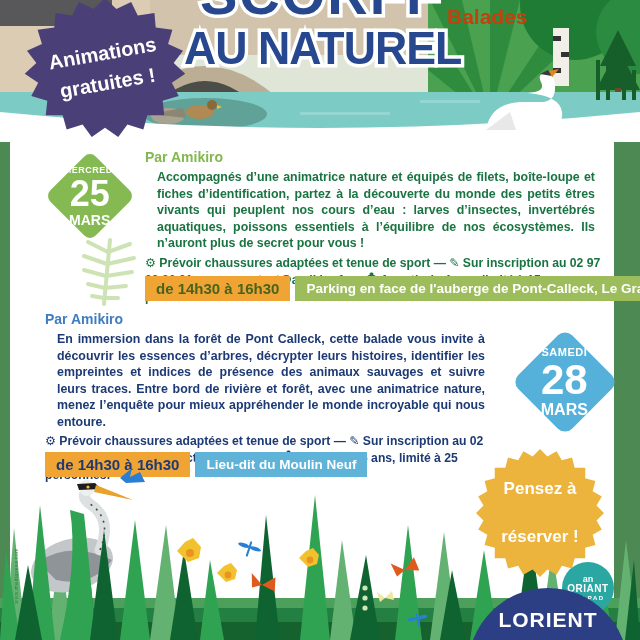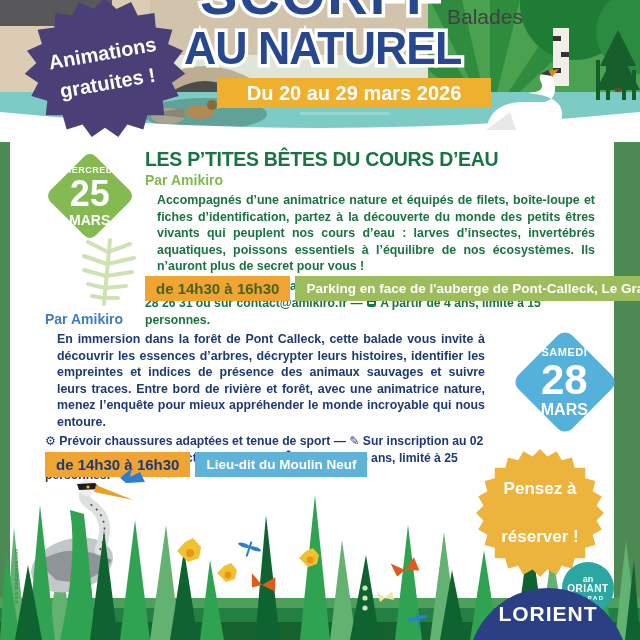--- a/index.html
+++ b/index.html
@@ -11,21 +11,21 @@
   .strip-right{right:0;width:26px;}
 
   
   .header{position:absolute;left:0;top:0;width:640px;height:142px;z-index:4;}
   .header svg{position:absolute;left:0;top:0;}
   .outlined{position:absolute;font-weight:bold;white-space:nowrap;}
   .outlined .stroke{position:absolute;left:0;top:0;-webkit-text-stroke:7px #fff;color:#fff;}
   .outlined .fill{position:relative;color:var(--title-blue);}
   .title-top{left:200px;top:-38px;font-size:56px;letter-spacing:2px;}
   .title-main{left:184px;top:20px;font-size:47px;letter-spacing:-1px;transform:scaleX(.95);transform-origin:left;}
-  .balades{position:absolute;left:447px;top:5px;font-size:21px;font-weight:normal;color:#404040;}
+  .balades{position:absolute;left:447px;top:5px;font-size:21px;font-weight:bold;color:#c2410c;}
   .date-banner{position:absolute;left:217px;top:78px;width:274px;height:30px;background:var(--banner-yellow);
                color:#fff;font-weight:bold;font-size:20px;text-align:center;line-height:30px;}
   .free-badge{position:absolute;left:22px;top:-4px;width:166px;height:144px;z-index:6;}
   .free-badge svg{width:166px;height:144px;}
   .free-badge .txt{position:absolute;inset:0;display:flex;flex-direction:column;align-items:center;
                    justify-content:center;gap:7px;transform:rotate(-10deg);color:#fff;font-weight:bold;font-size:20px;}
 
   
   .diamond{position:absolute;display:flex;align-items:center;justify-content:center;transform:rotate(45deg);z-index:5;}
   .diamond-inner{transform:rotate(-45deg);text-align:center;color:#fff;font-weight:bold;line-height:1;}
@@ -75,21 +75,21 @@
   .bottom-art{position:absolute;left:0;top:470px;z-index:5;}
   .bird{position:absolute;left:118px;top:468px;z-index:6;}
   .breton-badge{position:absolute;left:562px;top:562px;width:52px;height:52px;border-radius:50%;
                 background:var(--teal-badge);z-index:7;display:flex;flex-direction:column;align-items:center;
                 justify-content:center;color:#fff;font-weight:bold;line-height:1.05;}
   .breton-badge .l1{font-size:9px;}
   .breton-badge .l2{font-size:10px;letter-spacing:.5px;}
   .breton-badge .l3{font-size:6px;letter-spacing:1.5px;}
   .lorient{position:absolute;left:468px;top:588px;width:160px;height:160px;border-radius:50%;
            background:var(--lorient-blue);z-index:7;text-align:center;}
-  .lorient span{display:inline-block;margin-top:14px;color:#fff;font-weight:bold;font-size:21px;letter-spacing:1px;}
+  .lorient span{display:inline-block;margin-top:20px;color:#fff;font-weight:bold;font-size:21px;letter-spacing:1px;}
   .credit{position:absolute;left:13px;top:548px;writing-mode:vertical-rl;transform:rotate(180deg);
           font-size:5px;color:#2f7a3f;z-index:6;letter-spacing:.5px;}
 </style>
 </head>
 <body>
 
 <div class="poster">
 
   <div class="strip strip-left"></div>
   <div class="strip strip-right"></div>
@@ -156,21 +156,20 @@
 
     <div class="outlined title-top">
       <span class="stroke">SCORFF</span>
       <span class="fill">SCORFF</span>
     </div>
     <div class="outlined title-main">
       <span class="stroke">AU NATUREL</span>
       <span class="fill">AU NATUREL</span>
     </div>
     <div class="balades">Balades</div>
-    <div class="date-banner">Du 20 au 29 mars 2026</div>
 
     <div class="free-badge">
       <svg viewBox="0 0 200 200" preserveAspectRatio="none">
         <polygon class="star" fill="#4a4077" points="100.0,3.0 113.7,18.1 131.5,8.3 139.5,27.0 159.6,23.5 161.1,43.8 181.2,46.9 176.0,66.7 194.0,76.2 182.7,93.1 196.7,108.0 180.5,120.4 188.8,139.0 169.5,145.4 171.4,165.7 151.0,165.5 146.2,185.3 127.0,178.5 116.0,195.7 100.0,183.0 84.0,195.7 73.0,178.5 53.8,185.3 49.0,165.5 28.6,165.7 30.5,145.4 11.2,139.0 19.5,120.4 3.3,108.0 17.3,93.1 6.0,76.2 24.0,66.7 18.8,46.9 38.9,43.8 40.4,23.5 60.5,27.0 68.5,8.3 86.3,18.1"></polygon>
       </svg>
       <div class="txt">
         <span>Animations</span>
         <span>gratuites !</span>
       </div>
     </div>
@@ -193,21 +192,20 @@
       <line x1="32" y1="44" x2="10" y2="38"></line>
         <line x1="32" y1="44" x2="58" y2="40"></line>
       <line x1="31" y1="56" x2="14" y2="52"></line>
         <line x1="31" y1="56" x2="52" y2="54"></line>
       <line x1="30" y1="66" x2="18" y2="64"></line>
         <line x1="30" y1="66" x2="44" y2="66"></line>
     </g>
   </svg>
 
   <section class="event event1">
-    <h2 class="ev-title">LES P’TITES BÊTES DU COURS D’EAU</h2>
     <p class="ev-org">Par Amikiro</p>
     <p class="ev-desc">Accompagnés d’une animatrice nature et équipés de filets, boîte-loupe et fiches d’identification, partez à la découverte du monde des petits êtres vivants qui peuplent nos cours d’eau : larves d’insectes, invertébrés aquatiques, poissons essentiels à l’équilibre de nos écosystèmes. Ils n’auront plus de secret pour vous !</p>
     <p class="ev-info"><span class="ico">⚙ </span><span>Prévoir chaussures adaptées et tenue de sport — </span><span class="ico">✎ </span><span>Sur inscription au 02 97 28 26 31 ou sur contact@amikiro.fr — </span><svg class="bp" width="11" height="13" viewBox="0 0 11 13">
           <rect x="1" y="3" width="9" height="9" rx="2.5" fill="#1a7441"></rect>
           <rect x="3.5" y="0.5" width="4" height="3" rx="1.5" fill="#1a7441"></rect>
           <rect x="3" y="7" width="5" height="2" fill="#fff"></rect>
         </svg> <span>A partir de 4 ans, limité à 15 personnes.</span></p>
     <div class="badges">
       <span class="time-badge">de 14h30 à 16h30</span>
       <span class="loc-badge">Parking en face de l'auberge de Pont-Calleck, Le Grayo</span>

